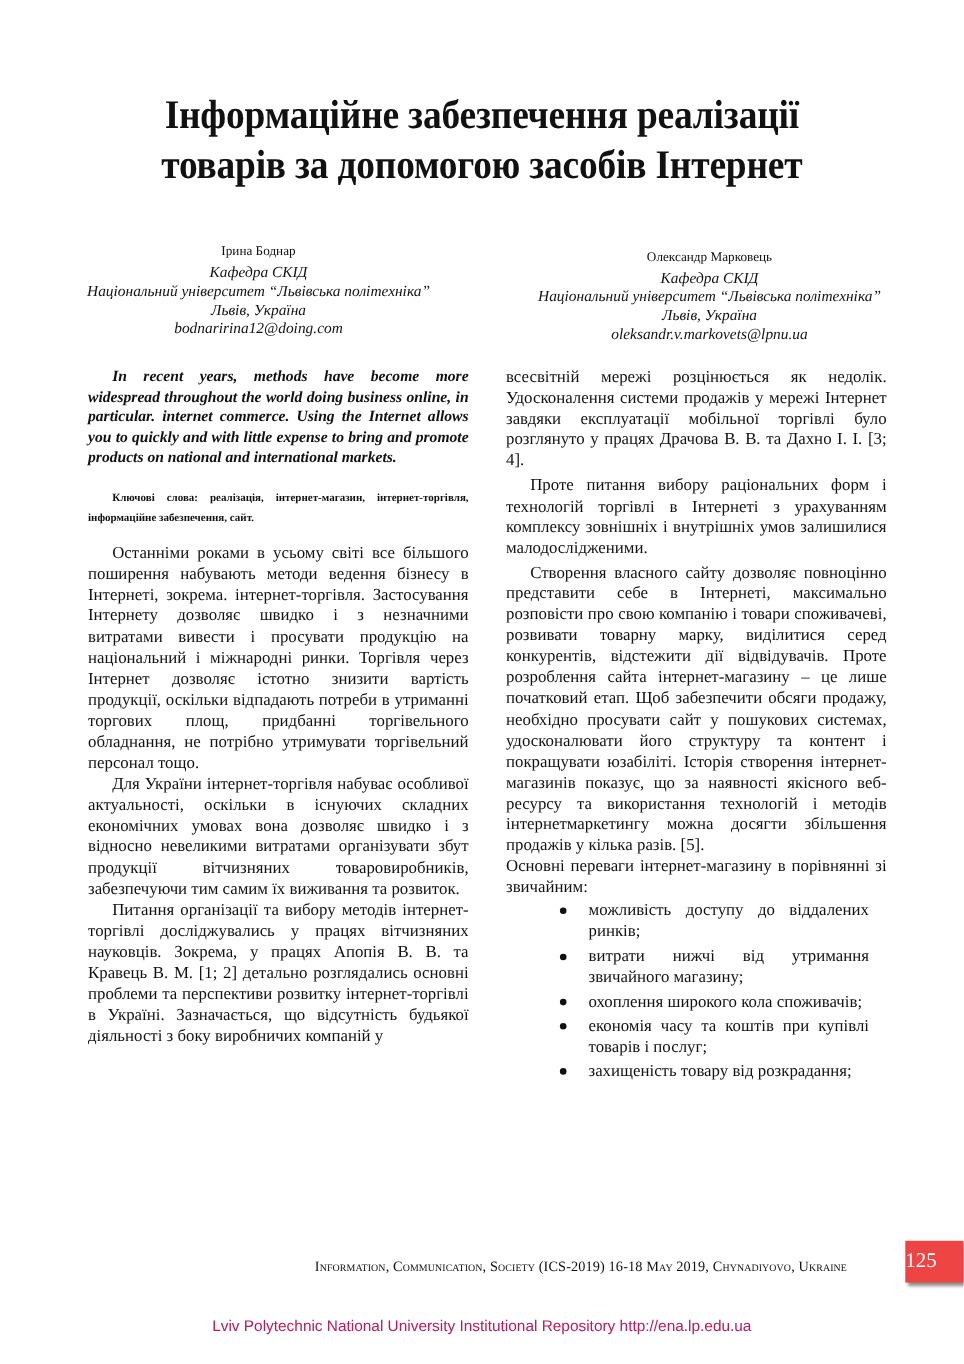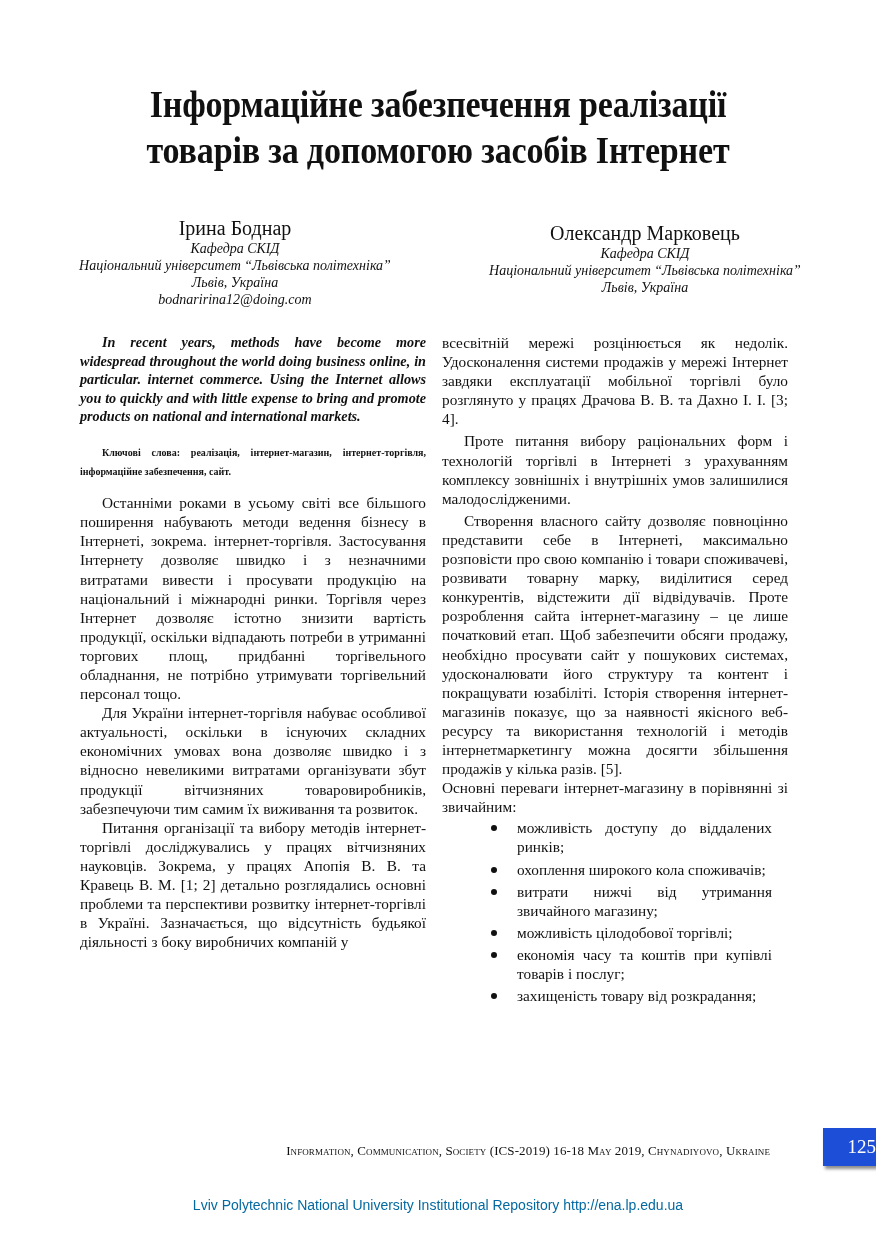--- a/index.html
+++ b/index.html
@@ -9,52 +9,52 @@
     }
     .title {
       position: absolute; left: 0; top: 82px; width: 876px; text-align: center;
       font-family: "Liberation Serif", serif; font-weight: bold; font-size: 37px;
       line-height: 46px; letter-spacing: -0.2px; transform: scaleX(0.92); transform-origin: center;
     }
     .title div { white-space: nowrap; }
     .author {
       position: absolute; text-align: center; font-size: 14px; line-height: 17px;
     }
-    .author .name { font-size: 20px; line-height: 22px; margin-bottom: 1px; }
+    .author .name { font-size: 12px; line-height: 22px; margin-bottom: 1px; }
     .author .aff { font-style: italic; font-size: 14px; line-height: 17px; }
     .author.a1 { left: 40px; width: 390px; top: 217px; }
     .author.a2 { left: 450px; width: 390px; top: 222px; text-align: center; }
 
     .col { position: absolute; width: 346px; font-size: 15.3px; line-height: 19.1px; text-align: justify; }
     .col.left { left: 80px; top: 333px; }
-    .col.right { left: 442px; top: 333px; }
+    .col.right { left: 460px; top: 333px; }
     .col p { margin: 0; text-indent: 22px; }
     .abstract { font-weight: bold; font-style: italic; font-size: 14.2px; line-height: 18.6px; }
     .keywords { font-weight: bold; font-size: 10px; line-height: 18.6px; margin-top: 18px !important; margin-bottom: 12px !important; }
     .kw-label { font-weight: bold; }
     .col p.gap { margin-top: 3px; }
     .col p.noindent { text-indent: 0; }
     ul.adv { list-style: none; margin: 2px 16px 0 0; padding: 0 0 0 75px; }
     ul.adv li { position: relative; margin-bottom: 3px; text-align: justify; }
     ul.adv li .bullet {
       position: absolute; left: -26px; top: 7px; width: 6px; height: 6px; border-radius: 50%; background: #111;
     }
 
     .footer {
       position: absolute; left: 110px; top: 1143px; width: 660px; text-align: right;
       font-size: 13px; font-variant: small-caps; letter-spacing: 0.1px; white-space: nowrap;
     }
     .page-badge {
       position: absolute; left: 823px; top: 1128px; width: 53px; height: 38px;
-      background: #1d4ed8; color: #fff; font-size: 19px; line-height: 38px; text-align: right;
+      background: #ef4444; color: #fff; font-size: 19px; line-height: 38px; text-align: left;
       box-shadow: 2px 3px 3px rgba(0,0,0,0.45);
     }
     .repo {
       position: absolute; left: 0; top: 1197px; width: 876px; text-align: center;
-      font-family: "Liberation Sans", "DejaVu Sans", sans-serif; font-size: 14px; color: #0369a1;
+      font-family: "Liberation Sans", "DejaVu Sans", sans-serif; font-size: 14px; color: #be185d;
     }
   </style>
 </head>
 <body>
 
 <div class="title">
   <div>Інформаційне забезпечення реалізації</div>
   <div>товарів за допомогою засобів Інтернет</div>
 </div>
 
@@ -64,40 +64,40 @@
   <div class="aff">Національний університет “Львівська політехніка”</div>
   <div class="aff">Львів, Україна</div>
   <div class="aff">bodnaririna12@doing.com</div>
 </div>
 
 <div class="author a2">
   <div class="name">Олександр Марковець</div>
   <div class="aff">Кафедра СКІД</div>
   <div class="aff">Національний університет “Львівська політехніка”</div>
   <div class="aff">Львів, Україна</div>
+  <div class="aff">oleksandr.v.markovets@lpnu.ua</div>
 </div>
 
 <div class="col left">
   <p class="abstract">In recent years, methods have become more widespread throughout the world doing business online, in particular. internet commerce. Using the Internet allows you to quickly and with little expense to bring and promote products on national and international markets.</p>
   <p class="keywords"><span class="kw-label">Ключові слова:</span> <span>реалізація, інтернет-магазин, інтернет-торгівля, інформаційне забезпечення, сайт.</span></p>
   <p>Останніми роками в усьому світі все більшого поширення набувають методи ведення бізнесу в Інтернеті, зокрема. інтернет-торгівля. Застосування Інтернету дозволяє швидко і з незначними витратами вивести і просувати продукцію на національний і міжнародні ринки. Торгівля через Інтернет дозволяє істотно знизити вартість продукції, оскільки відпадають потреби в утриманні торгових площ, придбанні торгівельного обладнання, не потрібно утримувати торгівельний персонал тощо.</p>
   <p>Для України інтернет-торгівля набуває особливої актуальності, оскільки в існуючих складних економічних умовах вона дозволяє швидко і з відносно невеликими витратами організувати збут продукції вітчизняних товаровиробників, забезпечуючи тим самим їх виживання та розвиток.</p>
   <p>Питання організації та вибору методів інтернет-торгівлі досліджувались у працях вітчизняних науковців. Зокрема, у працях Апопія В. В. та Кравець В. М. [1; 2] детально розглядались основні проблеми та перспективи розвитку інтернет-торгівлі в Україні. Зазначається, що відсутність будьякої діяльності з боку виробничих компаній у</p>
 </div>
 
 <div class="col right">
   <p class="noindent">всесвітній мережі розцінюється як недолік. Удосконалення системи продажів у мережі Інтернет завдяки експлуатації мобільної торгівлі було розглянуто у працях Драчова В. В. та Дахно І. І. [3; 4].</p>
   <p class="gap">Проте питання вибору раціональних форм і технологій торгівлі в Інтернеті з урахуванням комплексу зовнішніх і внутрішніх умов залишилися малодослідженими.</p>
   <p class="gap">Створення власного сайту дозволяє повноцінно представити себе в Інтернеті, максимально розповісти про свою компанію і товари споживачеві, розвивати товарну марку, виділитися серед конкурентів, відстежити дії відвідувачів. Проте розроблення сайта інтернет-магазину – це лише початковий етап. Щоб забезпечити обсяги продажу, необхідно просувати сайт у пошукових системах, удосконалювати його структуру та контент і покращувати юзабіліті. Історія створення інтернет-магазинів показує, що за наявності якісного веб-ресурсу та використання технологій і методів інтернетмаркетингу можна досягти збільшення продажів у кілька разів. [5].</p>
   <p class="noindent">Основні переваги інтернет-магазину в порівнянні зі звичайним:</p>
   <ul class="adv">
     <li><span class="bullet"></span><span>можливість доступу до віддалених ринків;</span></li>
+    <li><span class="bullet"></span><span>витрати нижчі від утримання звичайного магазину;</span></li>
     <li><span class="bullet"></span><span>охоплення широкого кола споживачів;</span></li>
-    <li><span class="bullet"></span><span>витрати нижчі від утримання звичайного магазину;</span></li>
-    <li><span class="bullet"></span><span>можливість цілодобової торгівлі;</span></li>
     <li><span class="bullet"></span><span>економія часу та коштів при купівлі товарів і послуг;</span></li>
     <li><span class="bullet"></span><span>захищеність товару від розкрадання;</span></li>
   </ul>
 </div>
 
 <div class="footer">Information, Communication, Society (ICS-2019) 16-18 May 2019, Chynadiyovo, Ukraine</div>
 <div class="page-badge">125</div>
 <div class="repo">Lviv Polytechnic National University Institutional Repository http://ena.lp.edu.ua</div>
 
 </body></html>

